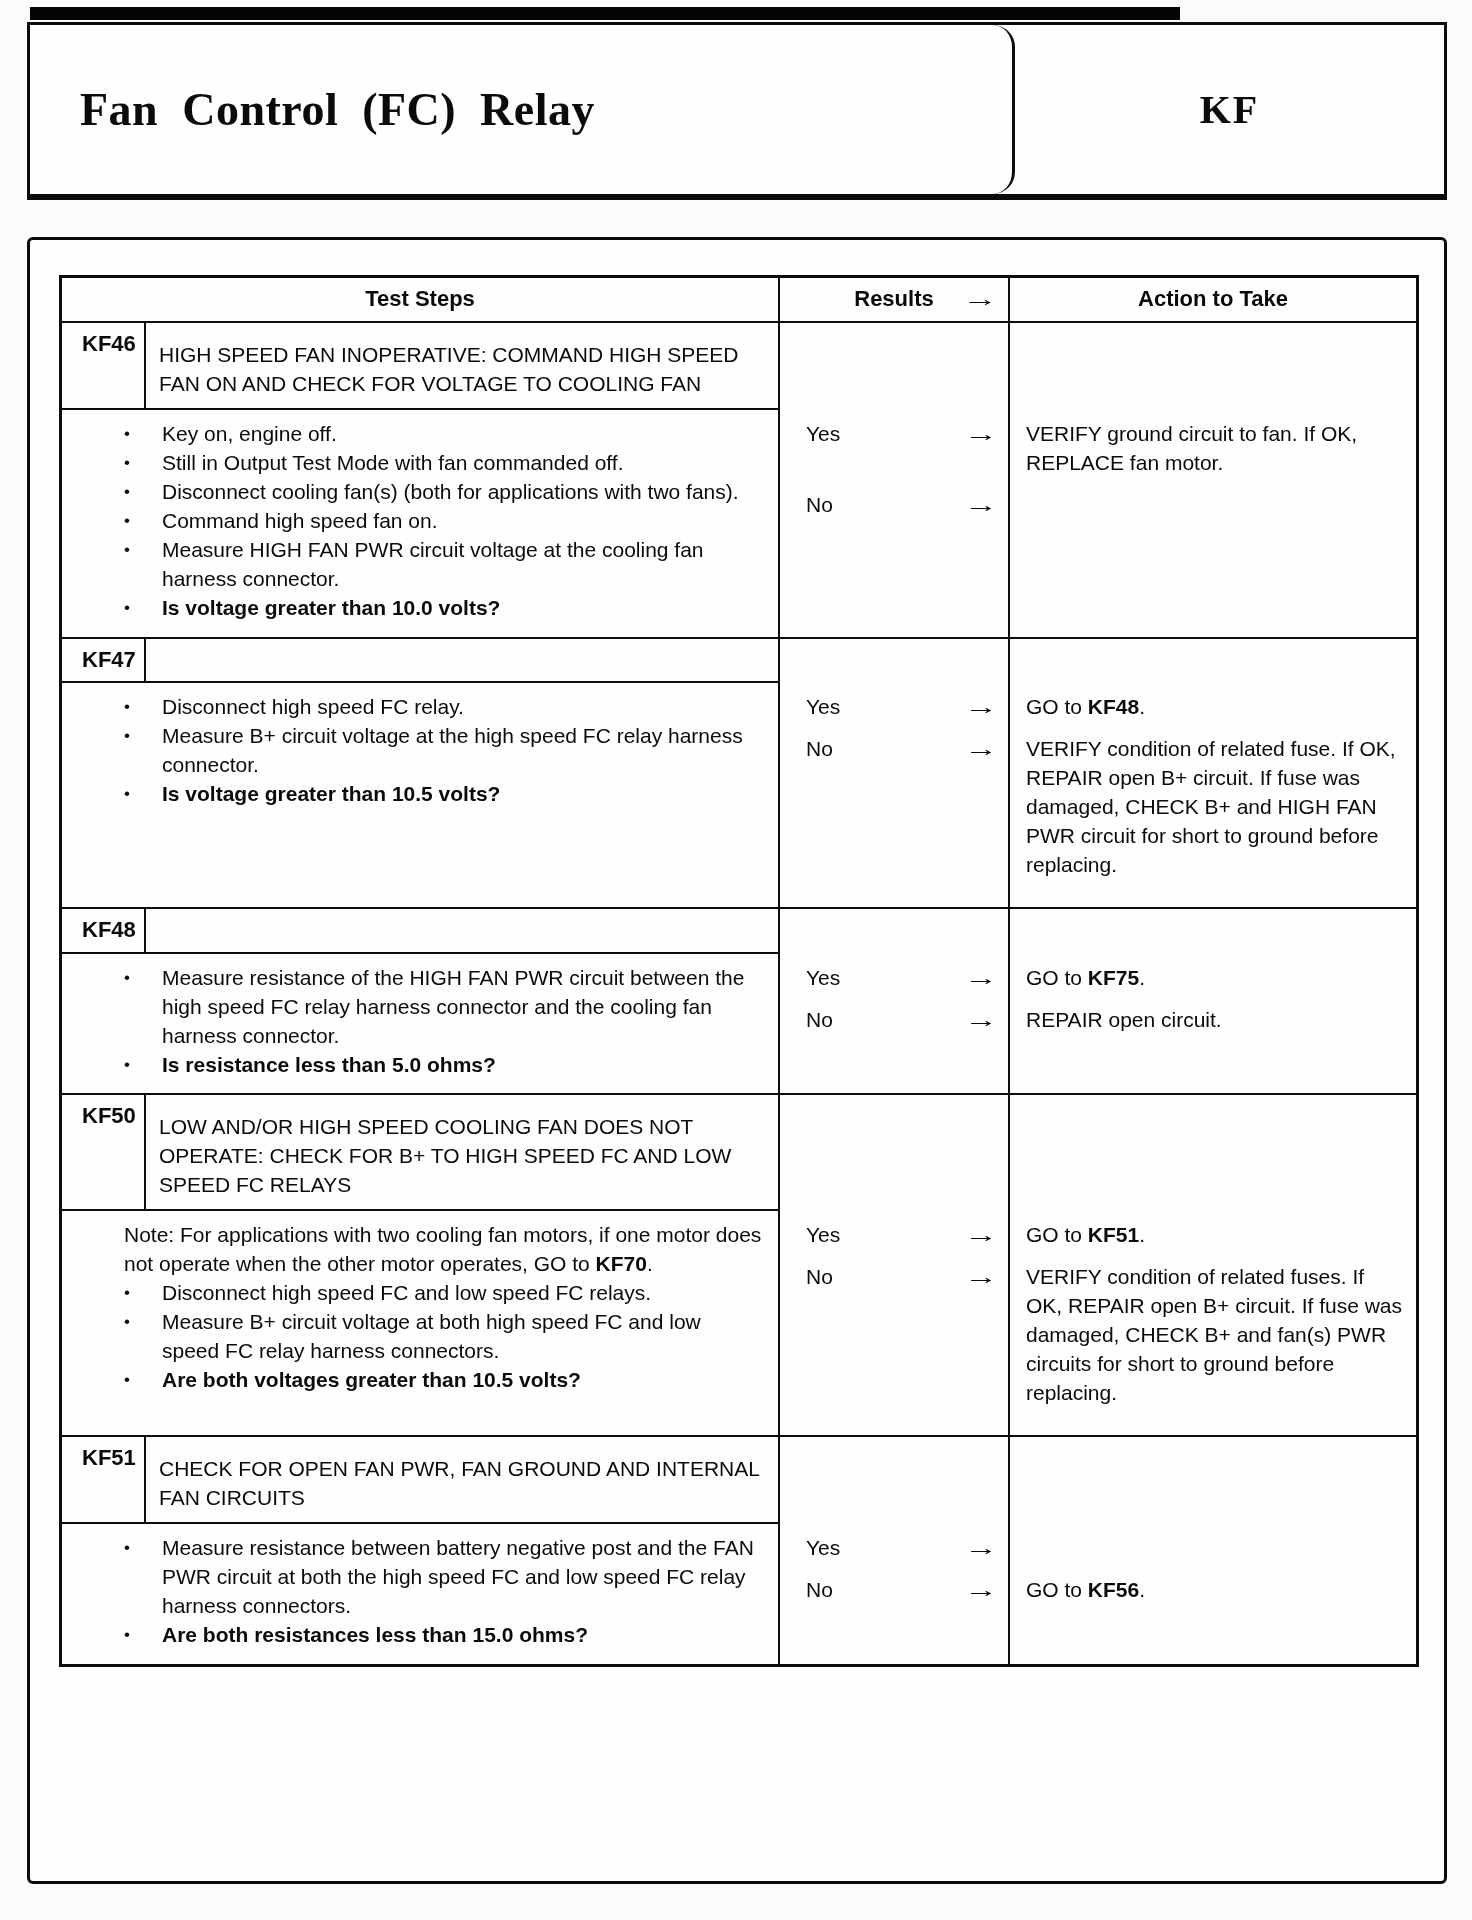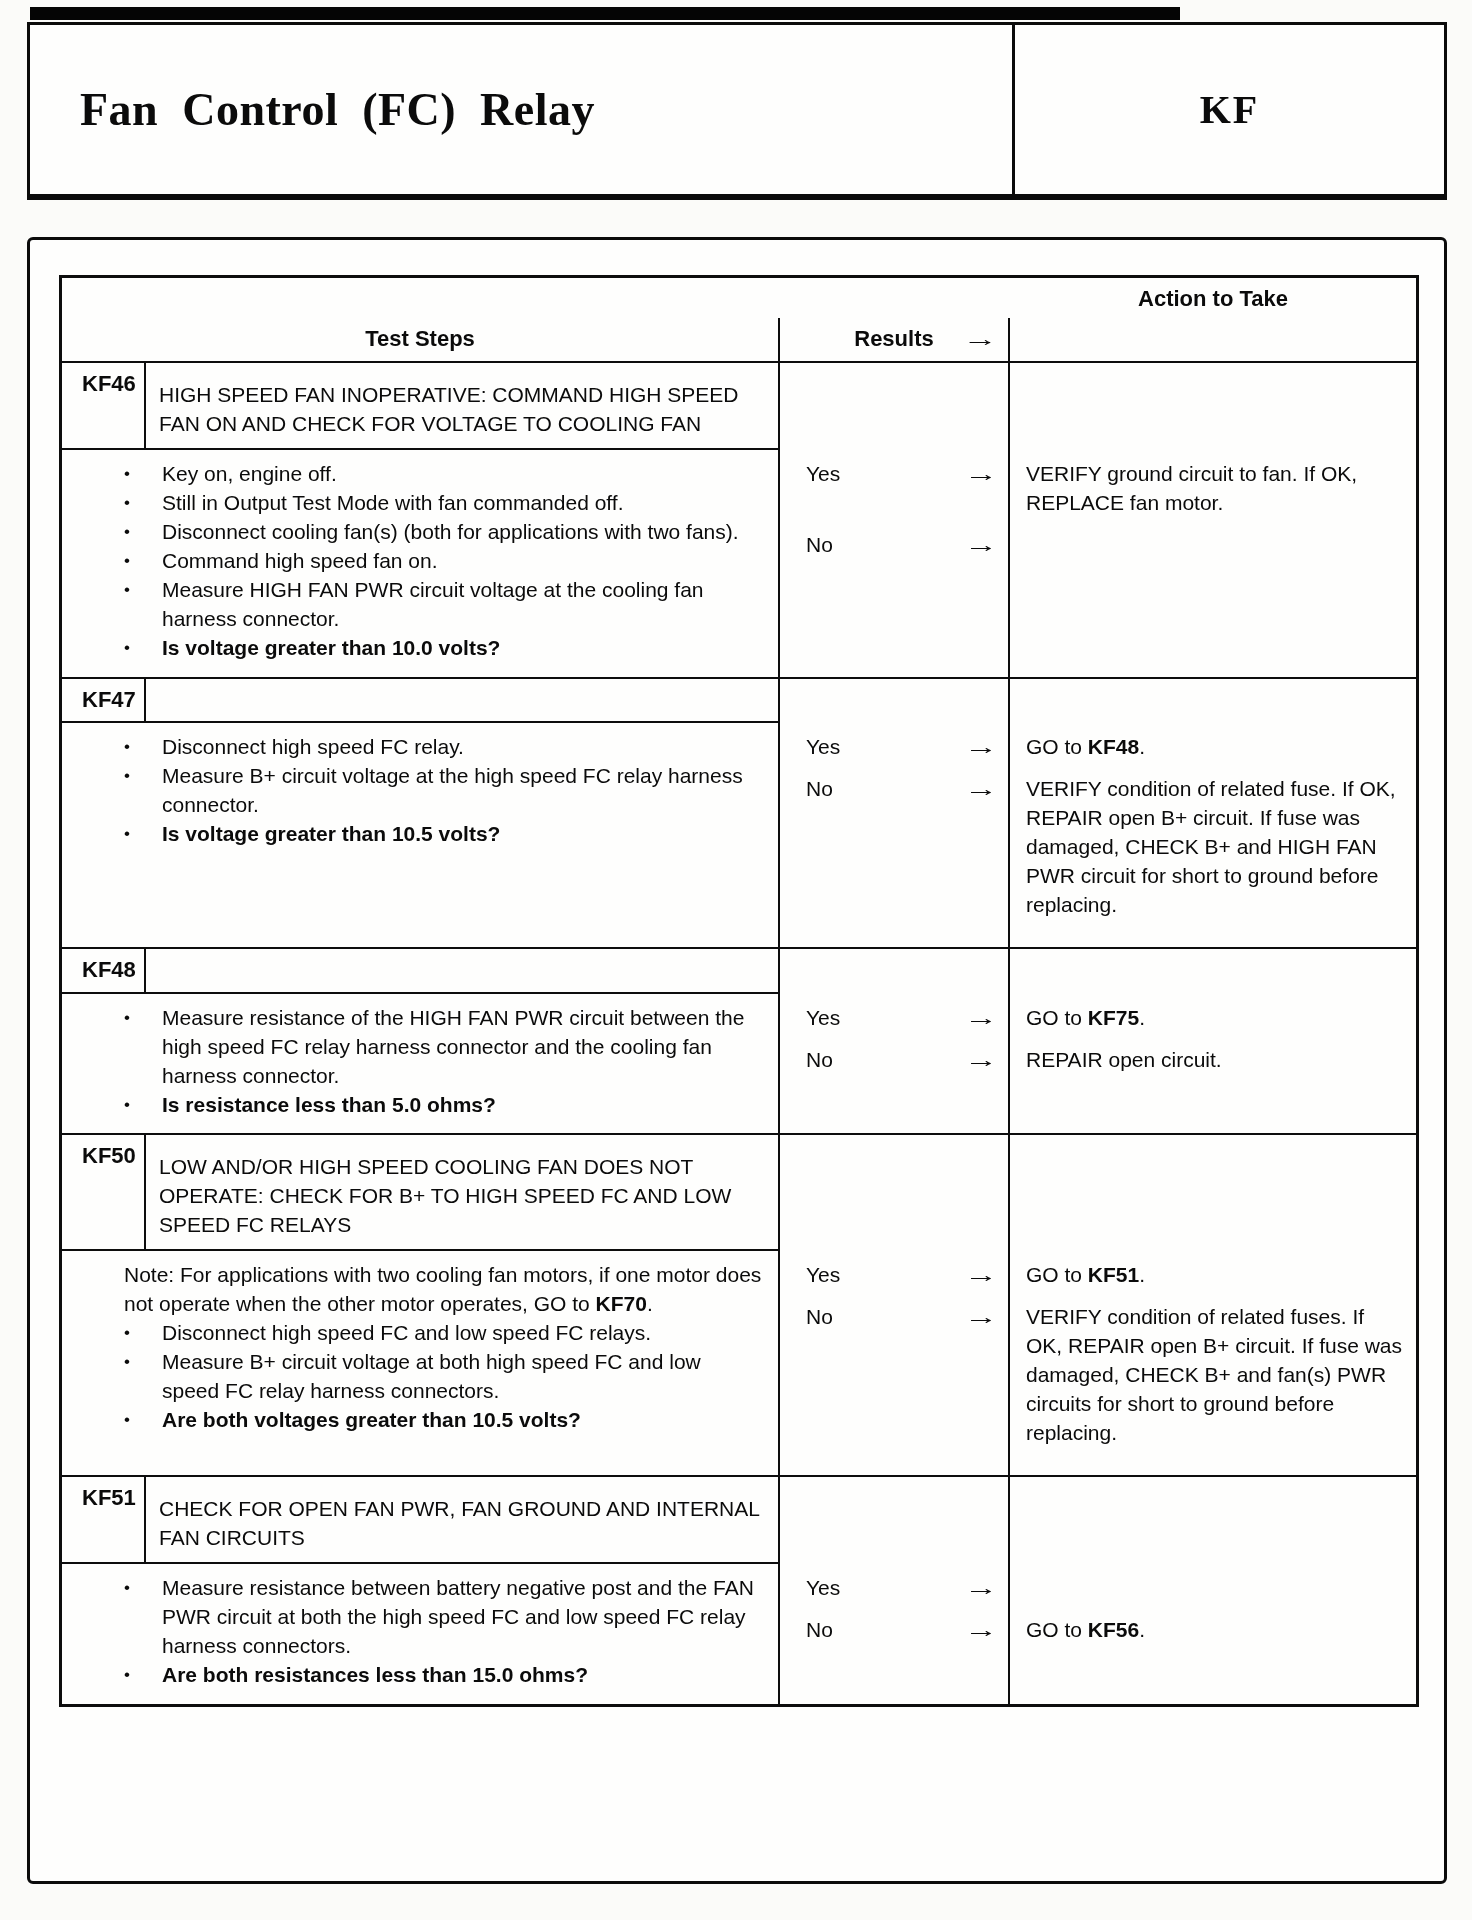--- a/index.html
+++ b/index.html
@@ -26,20 +26,21 @@
     width: 1420px; height: 178px;
     border: 3px solid #0b0b0b; border-bottom-width: 6px;
     background: #fefefd;
     display: flex;
   }
   .doc-header .title-cell {
     width: 985px; flex: none;
     display: flex; align-items: center;
     padding-left: 50px;
     border-right: 3px solid #0b0b0b;
+    border-radius: 22px;
   }
   .doc-title {
     font-family: "Liberation Serif", "DejaVu Serif", serif;
     font-weight: bold; font-size: 46px; letter-spacing: 0.5px; word-spacing: 12px;
   }
   .doc-header .code-cell {
     flex: 1; display: flex; align-items: center; justify-content: center;
   }
   .doc-code {
     font-family: "Liberation Serif", "DejaVu Serif", serif;
@@ -60,21 +61,21 @@
   .dtable { width: 1360px; border: 3px solid var(--ink); background: #fefefd; }
 
   .thead {
     display: grid; grid-template-columns: var(--c1) var(--c2) 1fr;
     border-bottom: 2px solid var(--ink);
   }
   .th {
     font-weight: bold; font-size: 22px; text-align: center;
     padding: 6px 8px 7px 8px;
   }
-  .th-test, .th-results { border-right: 2px solid var(--ink); margin-top: 40px; }
+  .th-test, .th-results { border-right: 2px solid var(--ink); }
   .th-results { position: relative; }
   .th-results .arr { position: absolute; right: 10px; top: 6px; }
 
   .step {
     position: relative;
     display: grid;
     grid-template-columns: var(--c1) 1fr;
     grid-template-rows: auto 1fr;
     border-bottom: 2px solid var(--ink);
   }

